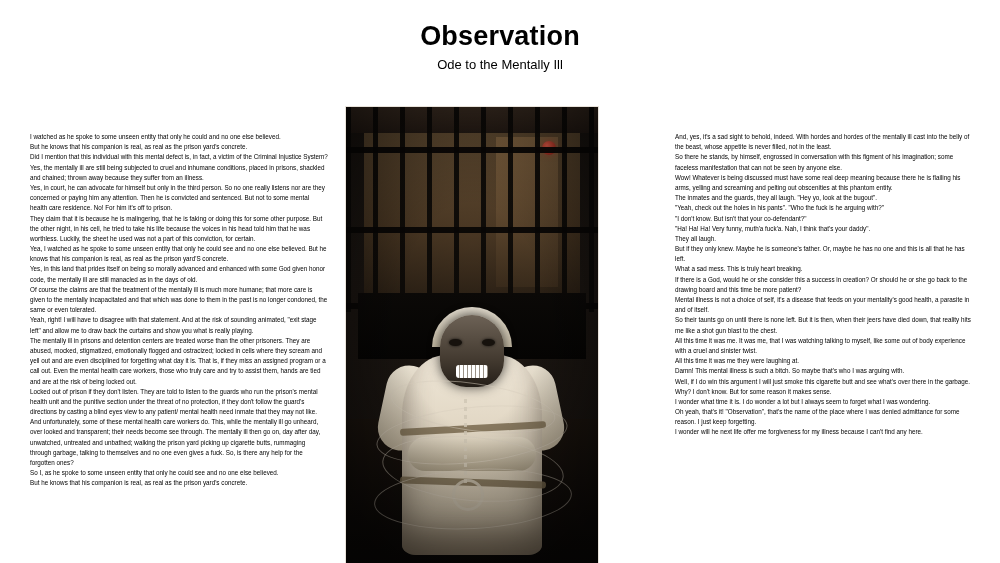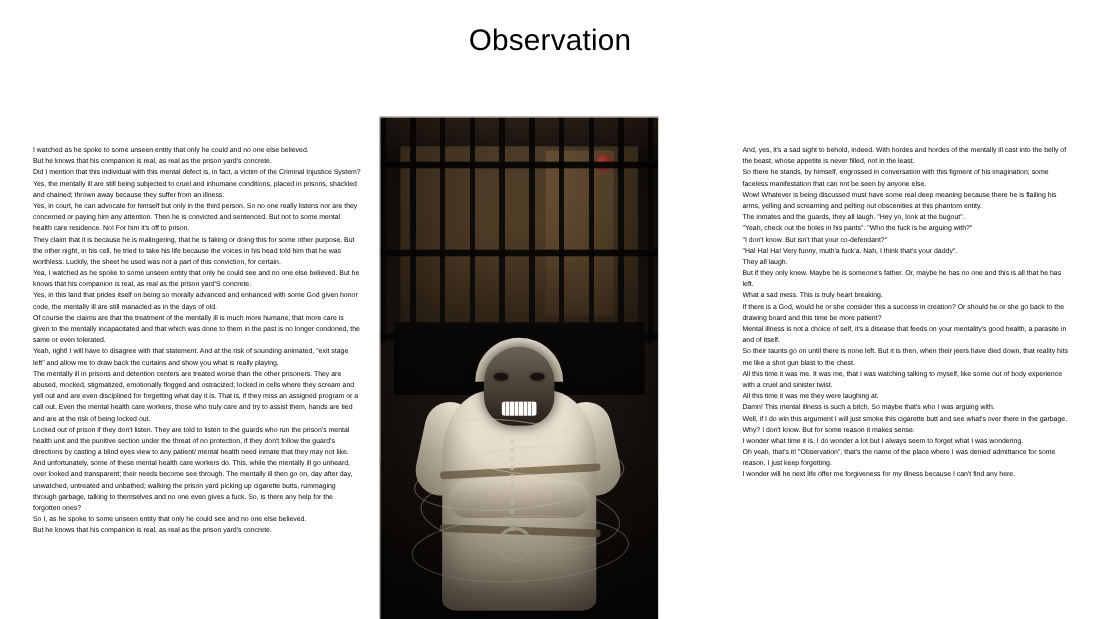--- a/index.html
+++ b/index.html
@@ -15,21 +15,21 @@
     overflow: hidden;
   }
   .page {
     position: relative;
     width: 1000px;
     height: 563px;
   }
   .title {
     text-align: center;
     font-size: 27px;
-    font-weight: normal;
+    font-weight: bold;
     letter-spacing: 0.2px;
     margin: 22px 0 0 0;
     line-height: 1.1;
   }
   .subtitle {
     text-align: center;
     font-size: 13px;
     font-weight: normal;
     margin: 6px 0 0 0;
     line-height: 1.1;
@@ -232,20 +232,21 @@
     background: radial-gradient(ellipse 70% 60% at 50% 45%, rgba(0,0,0,0) 40%, rgba(0,0,0,0.55) 100%);
     pointer-events: none;
   }
 </style>
 </head>
 <body>
 
 <div class="page">
 
   <h1 class="title">Observation</h1>
+  <h2 class="subtitle">Ode to the Mentally Ill</h2>
 
   <div class="figure">
     <div class="scene">
       <div class="ceiling"></div>
       <div class="backwall"></div>
       <div class="doorframe"></div>
       <div class="redball"></div>
       <div class="bars"></div>
       <div class="bars-h" style="top:40px"></div>
       <div class="bars-h" style="top:120px"></div>

